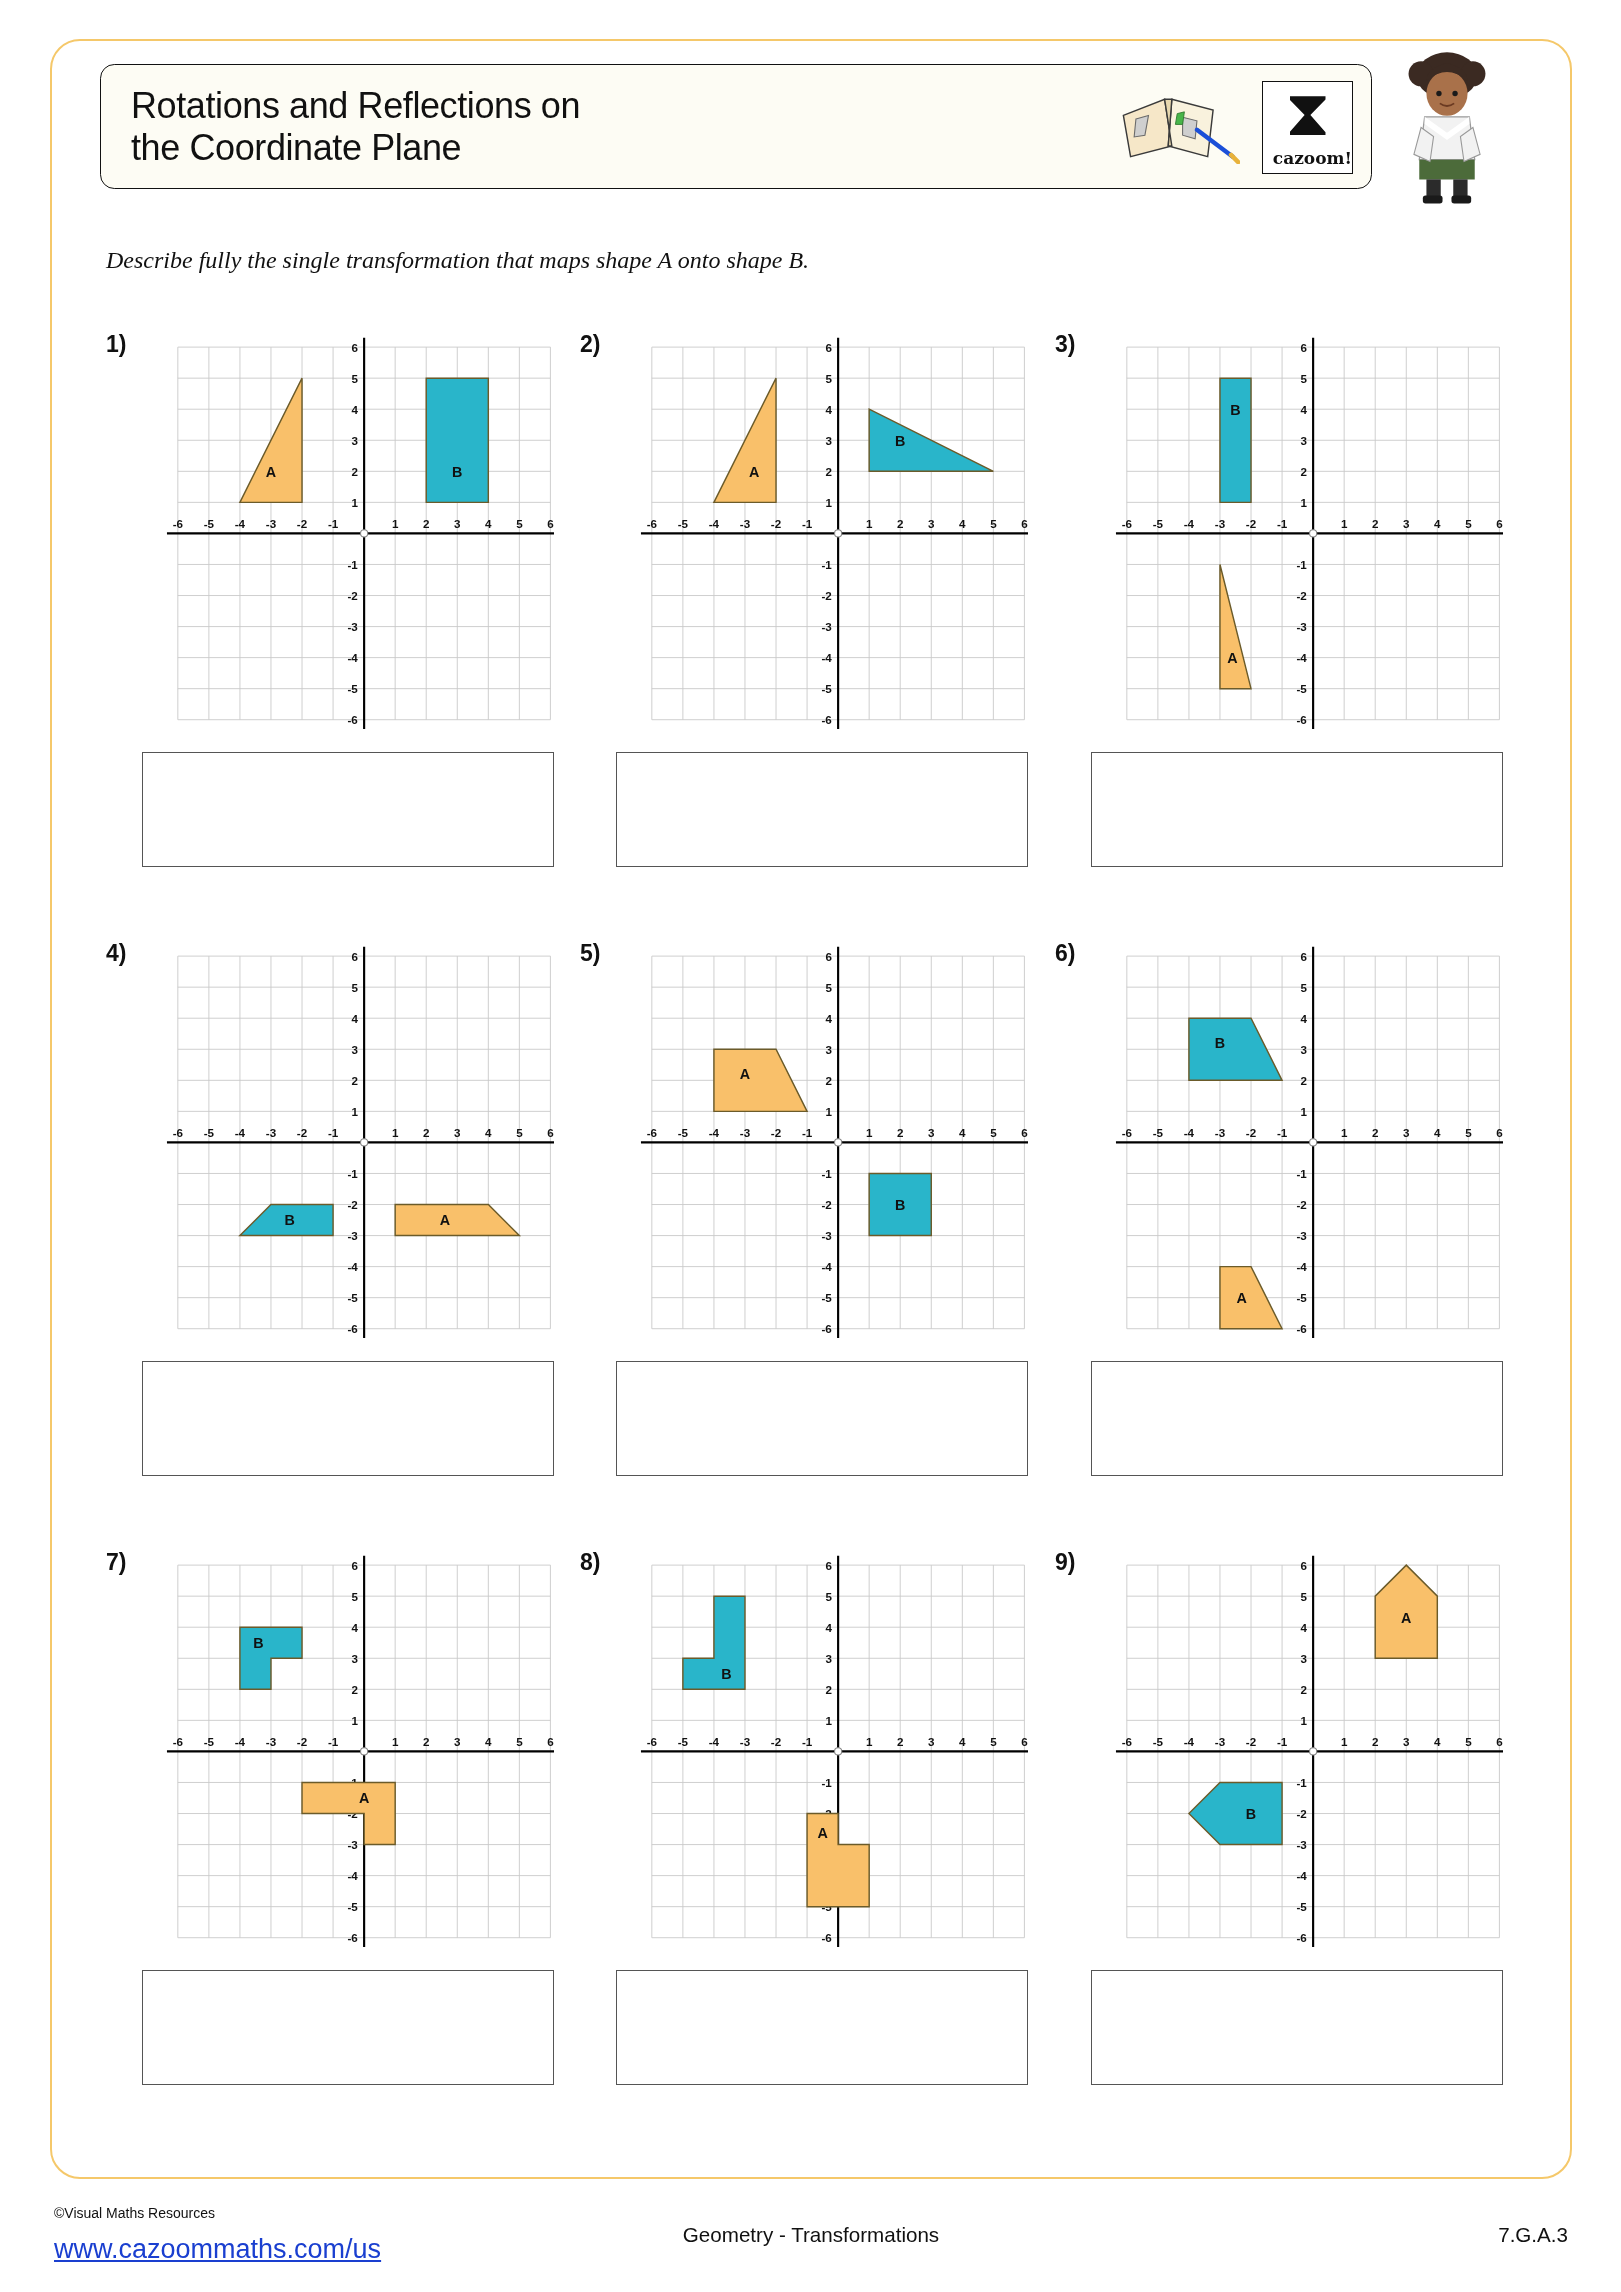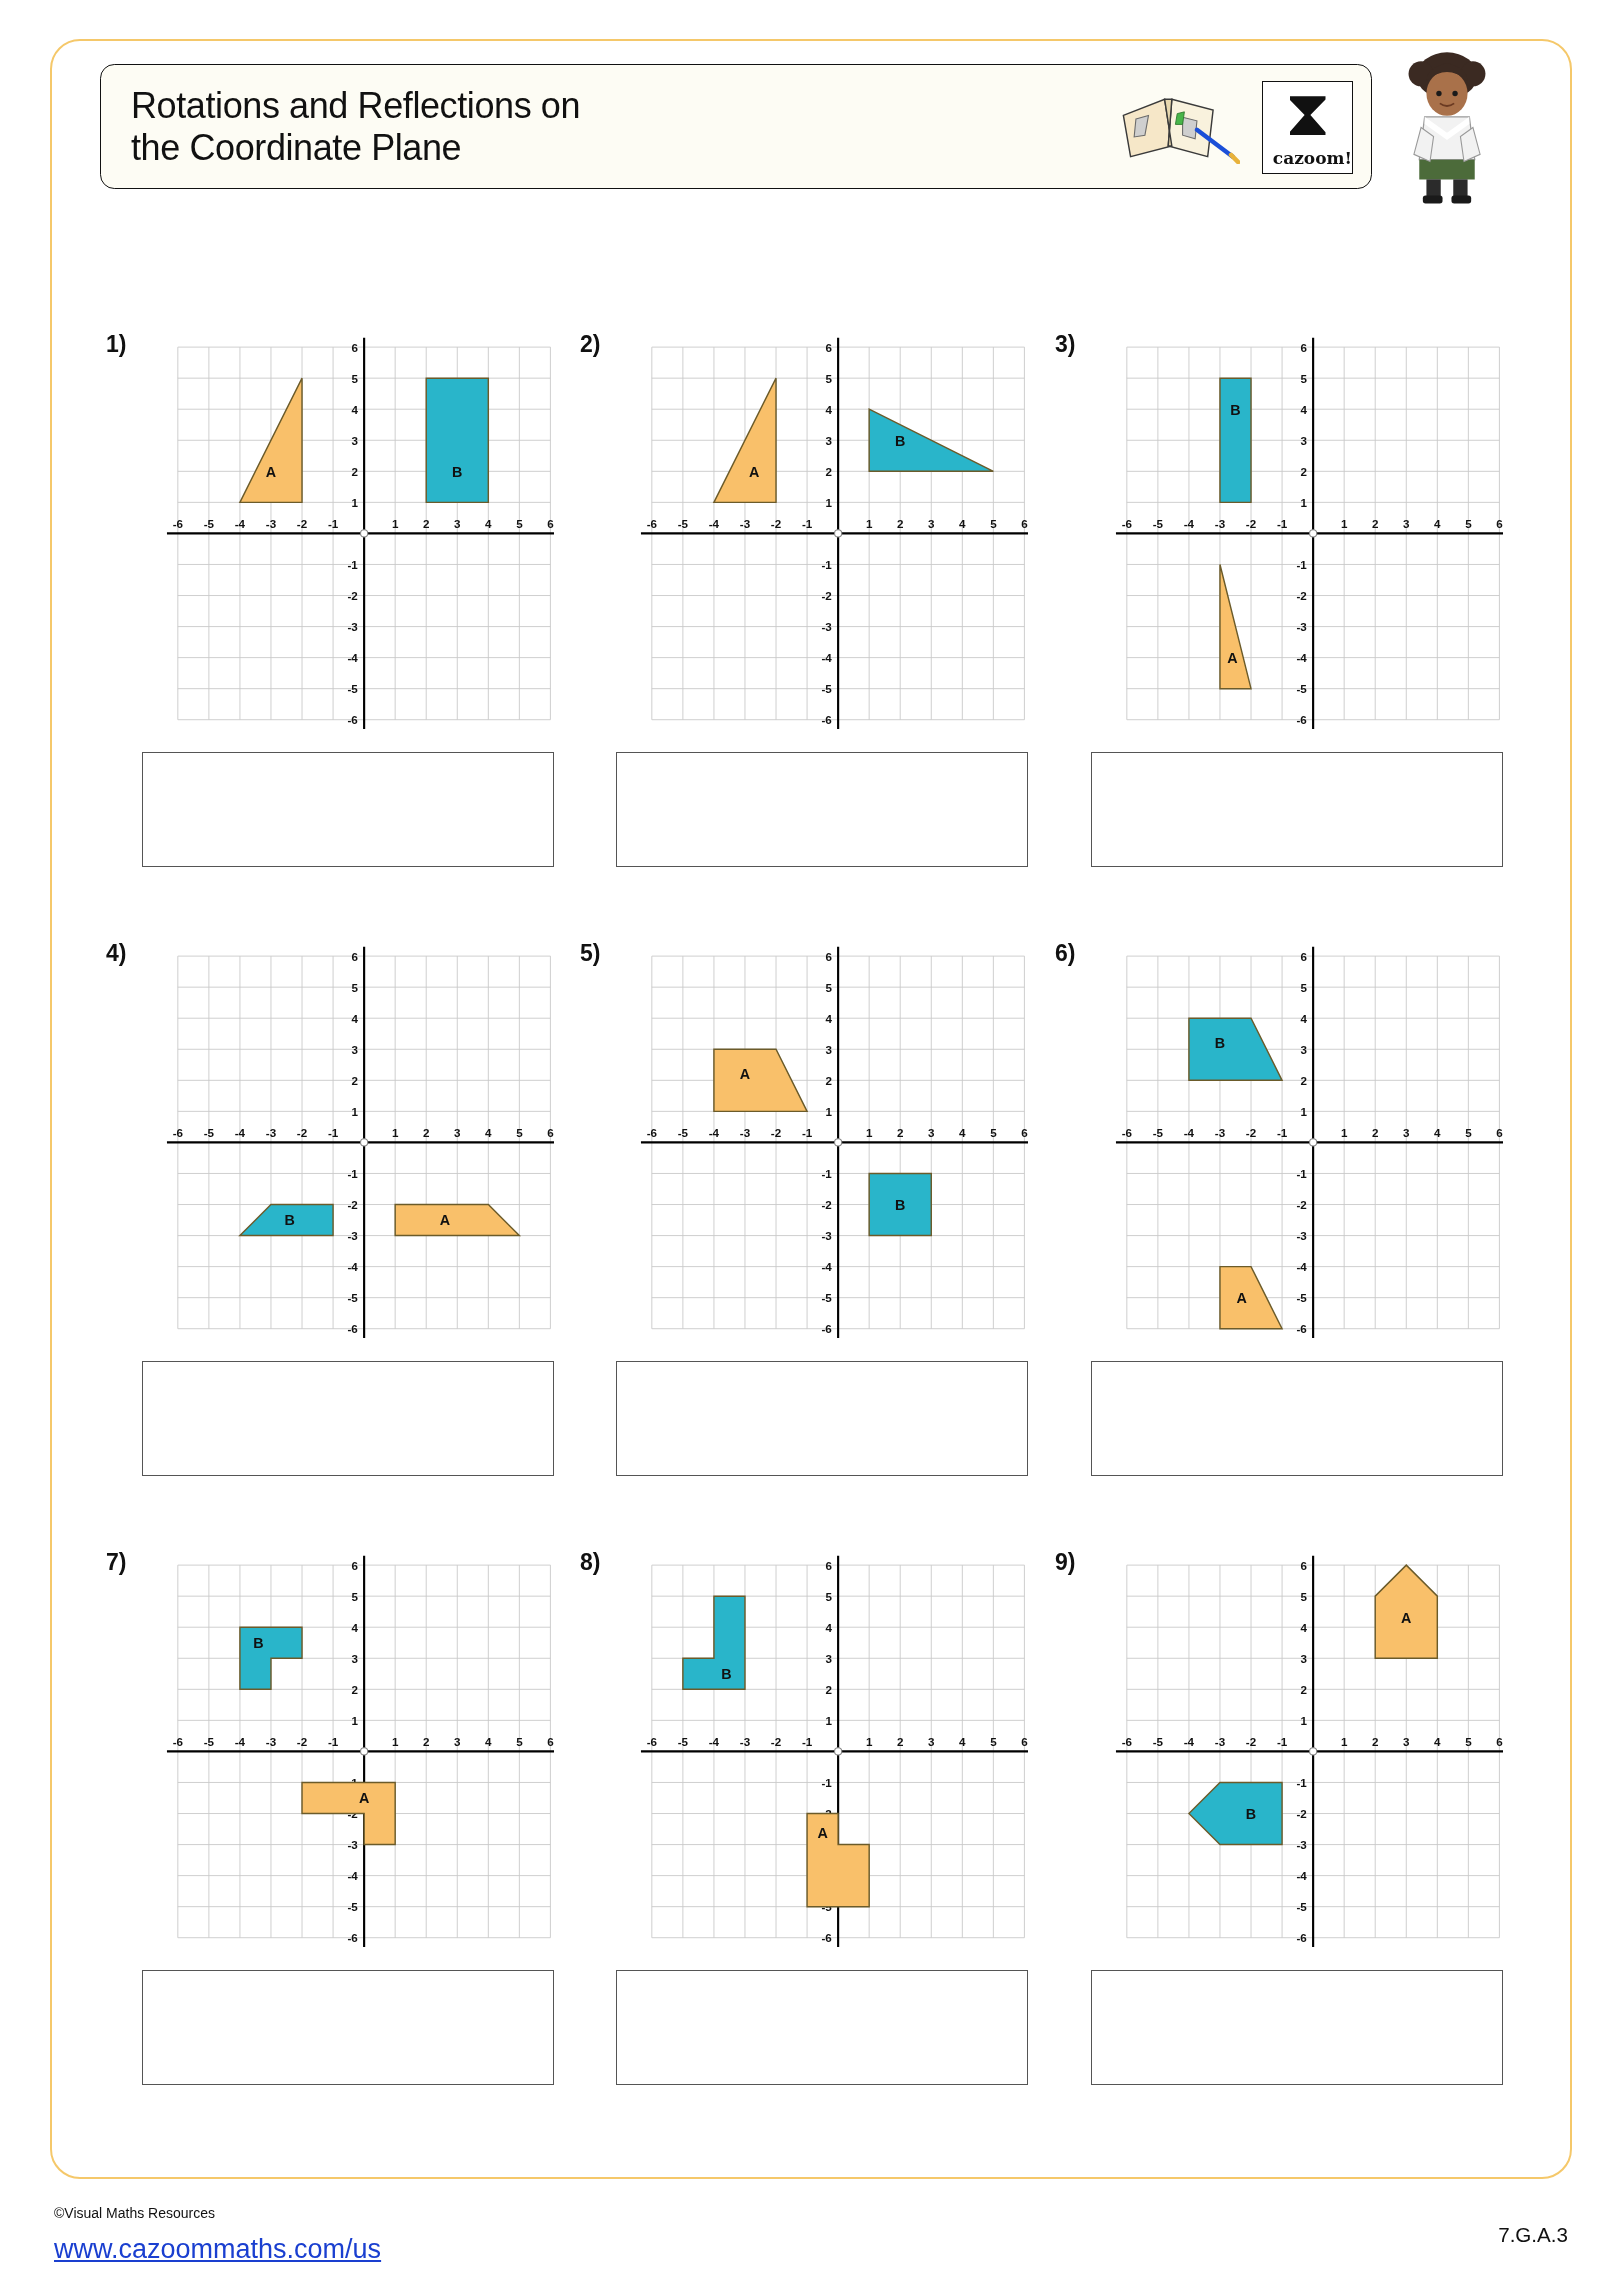--- a/index.html
+++ b/index.html
@@ -75,20 +75,21 @@
       <path d="M28,126 L90,126 L90,148 L28,148 Z" fill="#4c6b3a"></path>
       <path d="M30,90 L22,120 L40,128 L44,100 Z" fill="#f2f2f2" stroke="#999" stroke-width="1.2"></path>
       <path d="M88,90 L96,120 L78,128 L74,100 Z" fill="#f2f2f2" stroke="#999" stroke-width="1.2"></path>
       <rect x="36" y="148" width="16" height="22" fill="#2b2b2b"></rect>
       <rect x="66" y="148" width="16" height="22" fill="#2b2b2b"></rect>
       <rect x="32" y="166" width="22" height="9" rx="3" fill="#1a1a1a"></rect>
       <rect x="64" y="166" width="22" height="9" rx="3" fill="#1a1a1a"></rect>
     </g>
   </svg>
 
+  <div class="instruction">Describe fully the single transformation that maps shape A onto shape B.</div>
 
   <div class="q" id="q0" style="left:106px; top:331px;">
     <div class="qnum">1)</div>
     <div class="plot">
         <svg viewBox="0 0 460 460" width="412" height="412">
           <line x1="40" x2="40" y1="18" y2="434" stroke="#c9c9c9" stroke-width="1"></line>
           <line y1="434" y2="434" x1="40" x2="456" stroke="#c9c9c9" stroke-width="1"></line>
           <line x1="74.66666666666666" x2="74.66666666666666" y1="18" y2="434" stroke="#c9c9c9" stroke-width="1"></line>
           <line y1="399.3333333333333" y2="399.3333333333333" x1="40" x2="456" stroke="#c9c9c9" stroke-width="1"></line>
           <line x1="109.33333333333333" x2="109.33333333333333" y1="18" y2="434" stroke="#c9c9c9" stroke-width="1"></line>
@@ -666,15 +667,16 @@
           <polygon points="109.33333333333333,295.3333333333333 144,260.66666666666663 213.33333333333331,260.66666666666663 213.33333333333331,330 144,330" fill="#29b5ca" stroke="#6b5b2a" stroke-width="1.6"></polygon>
           <text x="352" y="82.93333333333334" text-anchor="middle" font-size="16" font-weight="bold" font-family="Liberation Sans, sans-serif" fill="#111">A</text>
           <text x="178.66666666666666" y="301.3333333333333" text-anchor="middle" font-size="16" font-weight="bold" font-family="Liberation Sans, sans-serif" fill="#111">B</text>
         </svg>
       </div>
     <div class="answerbox"></div>
   </div>
 
   <div class="footer-left">©Visual Maths Resources</div>
   <a class="footer-link" href="#">www.cazoommaths.com/us</a>
+  <div class="footer-center">Geometry - Transformations</div>
   <div class="footer-right">7.G.A.3</div>
 </div>
 
 
 </body></html>

